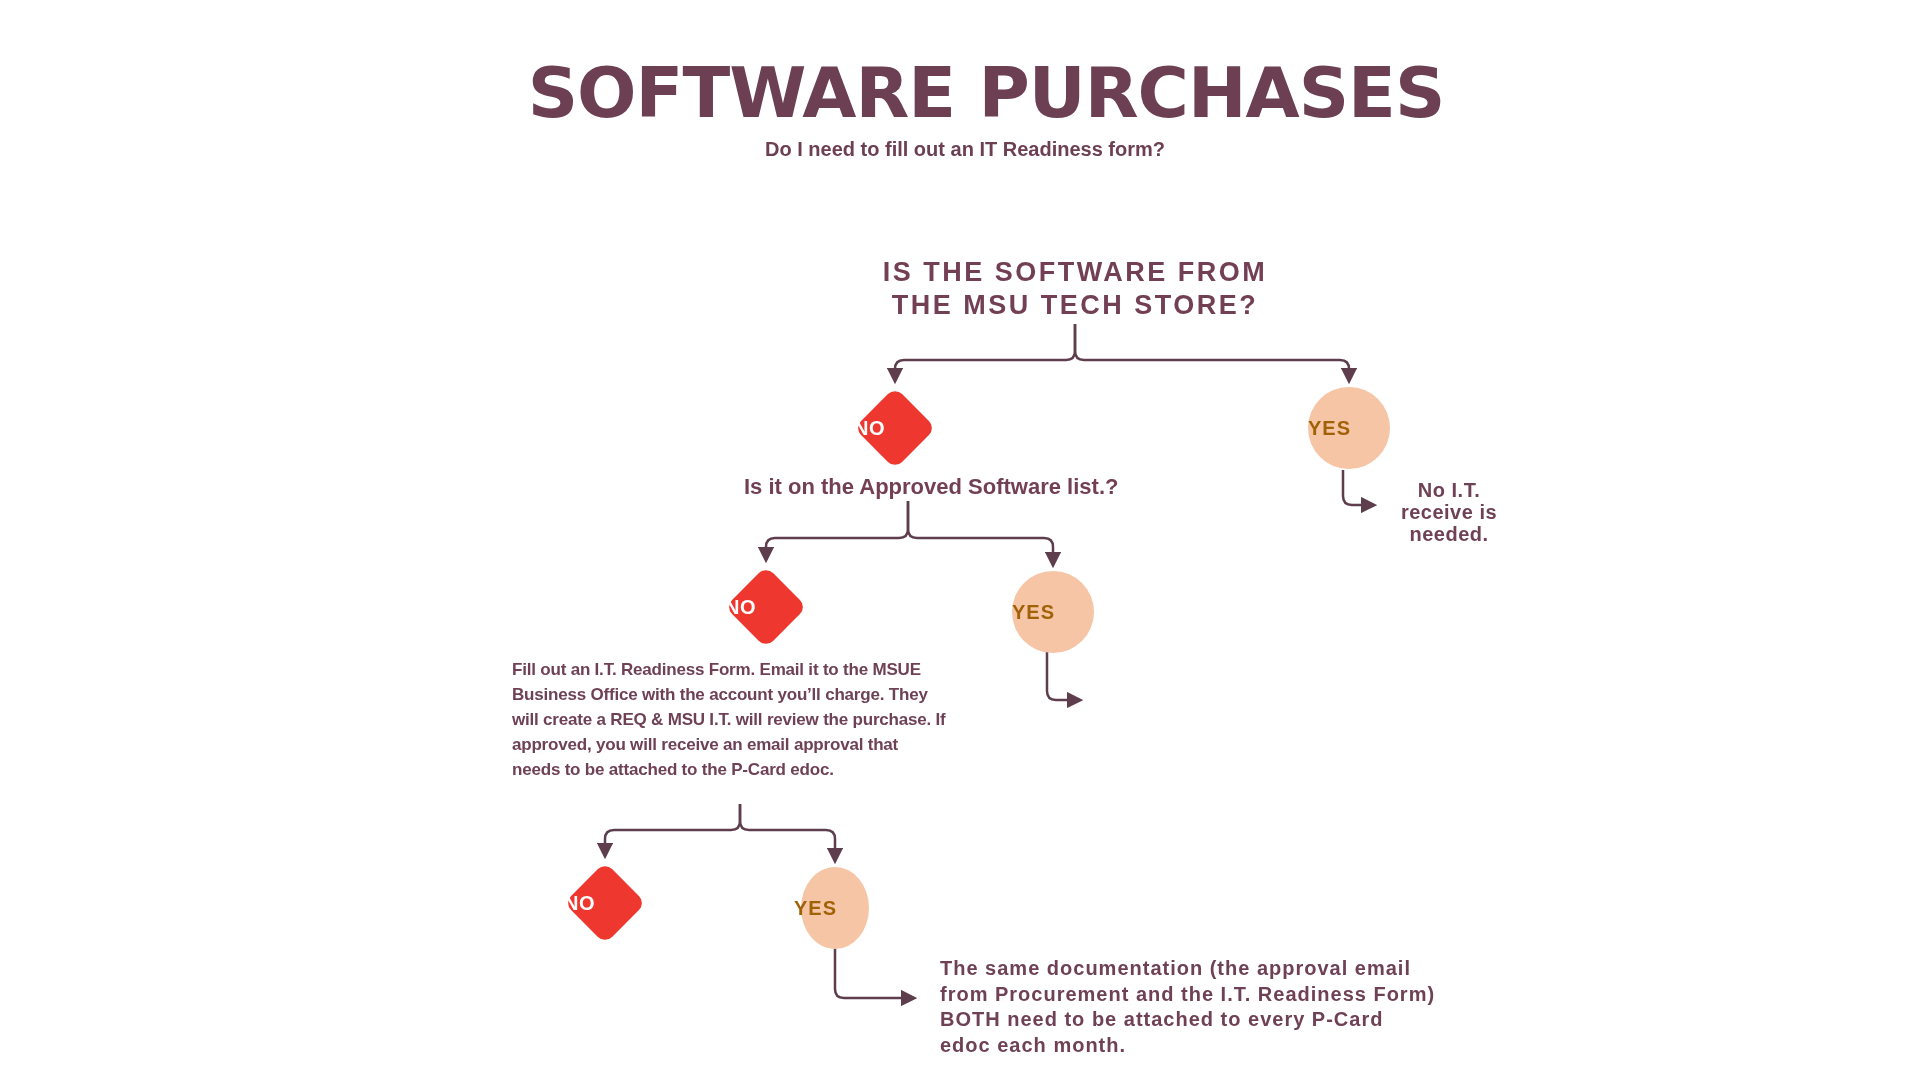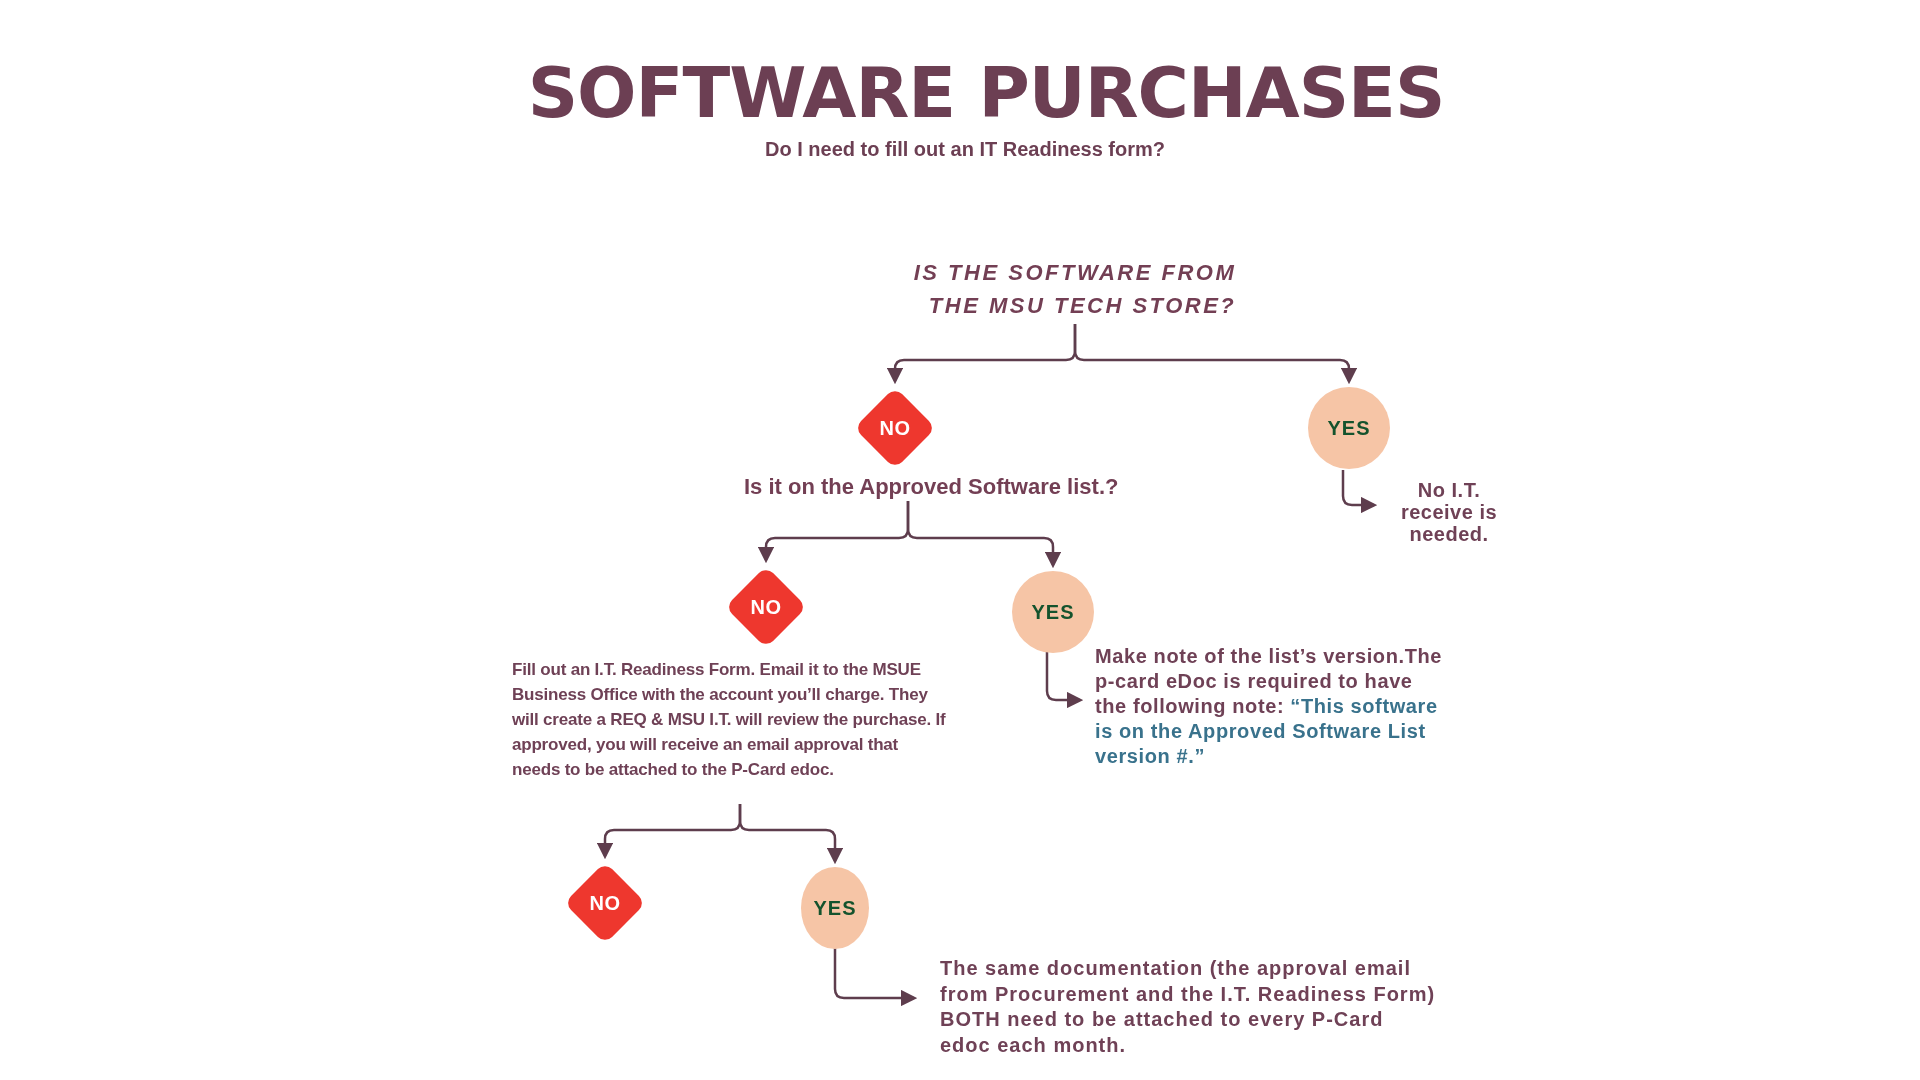--- a/index.html
+++ b/index.html
@@ -12,33 +12,33 @@
   .title{
     position:absolute;left:972px;top:44px;transform:translateX(-50%);
     font-family:"DejaVu Sans",sans-serif;font-weight:700;font-size:70px;line-height:1;
     color:#6C3F53;white-space:nowrap;margin:14px;letter-spacing:-1px;
   }
   .subtitle{
     position:absolute;left:965px;top:138px;transform:translateX(-50%);
     font-size:20px;font-weight:700;color:#6C3F53;white-space:nowrap;margin:0;
   }
   .question{position:absolute;font-weight:700;color:#733F54;white-space:pre-line;}
-  .q1{left:1075px;top:256px;transform:translateX(-50%);text-align:right;
-      font-size:22px;line-height:33px;letter-spacing:2.5px;font-style:italic;}
+  .q1{left:1075px;top:256px;transform:translateX(-50%);text-align:center;
+      font-size:27px;line-height:33px;letter-spacing:2.5px;}
   .q2{left:700px;top:474px;font-size:22px;margin-left:44px;}
   .q3{left:755px;top:773px;transform:translateX(-50%);font-size:22px;color:#141414;white-space:nowrap;}
-  .node{position:absolute;display:flex;align-items:center;justify-content:center;}
+  .node{position:absolute;display:flex;align-items:center;}
   .diamond-node{width:82px;height:82px;}
   .diamond-shape{position:absolute;inset:12px;background:#EE372E;border-radius:10px;transform:rotate(45deg);}
   .circle-node{width:82px;height:82px;}
   .circle-shape{position:absolute;inset:0;background:#F6C5A6;border-radius:50%;}
   .oval .circle-shape{left:7px;right:7px;}
   .node-label{position:relative;font-weight:700;font-size:20px;}
   .no-label{color:#ffffff;letter-spacing:.5px;}
-  .yes-label{color:#14532d;letter-spacing:1px;}
+  .yes-label{color:#a16207;letter-spacing:1px;}
   .outcome{position:absolute;font-weight:700;color:#6F4156;white-space:pre-line;}
   .out-no-review{left:1388px;top:479px;width:122px;text-align:center;
       font-size:20px;line-height:22px;letter-spacing:.5px;}
   .out-fill{left:512px;top:657px;font-size:17px;line-height:25px;letter-spacing:-.2px;}
   .out-note{left:1095px;top:644px;font-size:20px;line-height:25px;letter-spacing:.6px;}
   .out-note .quote{color:#39728C;}
   .out-allset{left:440px;top:956px;font-size:20px;line-height:25.5px;}
   .out-samedoc{left:940px;top:956px;font-size:20px;line-height:25.5px;letter-spacing:1px;}
 </style>
 </head>
@@ -89,25 +89,20 @@
   </div>
   <div class="node circle-node" style="left:1012px;top:571px;">
     <div class="circle-shape"></div>
     <span class="node-label yes-label">YES</span>
   </div>
   <div class="outcome out-fill">Fill out an I.T. Readiness Form. Email it to the MSUE
 Business Office with the account you’ll charge. They
 will create a REQ &amp; MSU I.T. will review the purchase. If
 approved, you will receive an email approval that
 needs to be attached to the P-Card edoc.</div>
-  <div class="outcome out-note"><span>Make note of the list’s version.The
-p-card eDoc is required to have
-the following note: </span><span class="quote">“This software
-is on the Approved Software List
-version #.”</span></div>
 
 
   <div class="node diamond-node" style="left:564px;top:862px;">
     <div class="diamond-shape"></div>
     <span class="node-label no-label">NO</span>
   </div>
   <div class="node circle-node oval" style="left:794px;top:867px;">
     <div class="circle-shape"></div>
     <span class="node-label yes-label">YES</span>
   </div>

